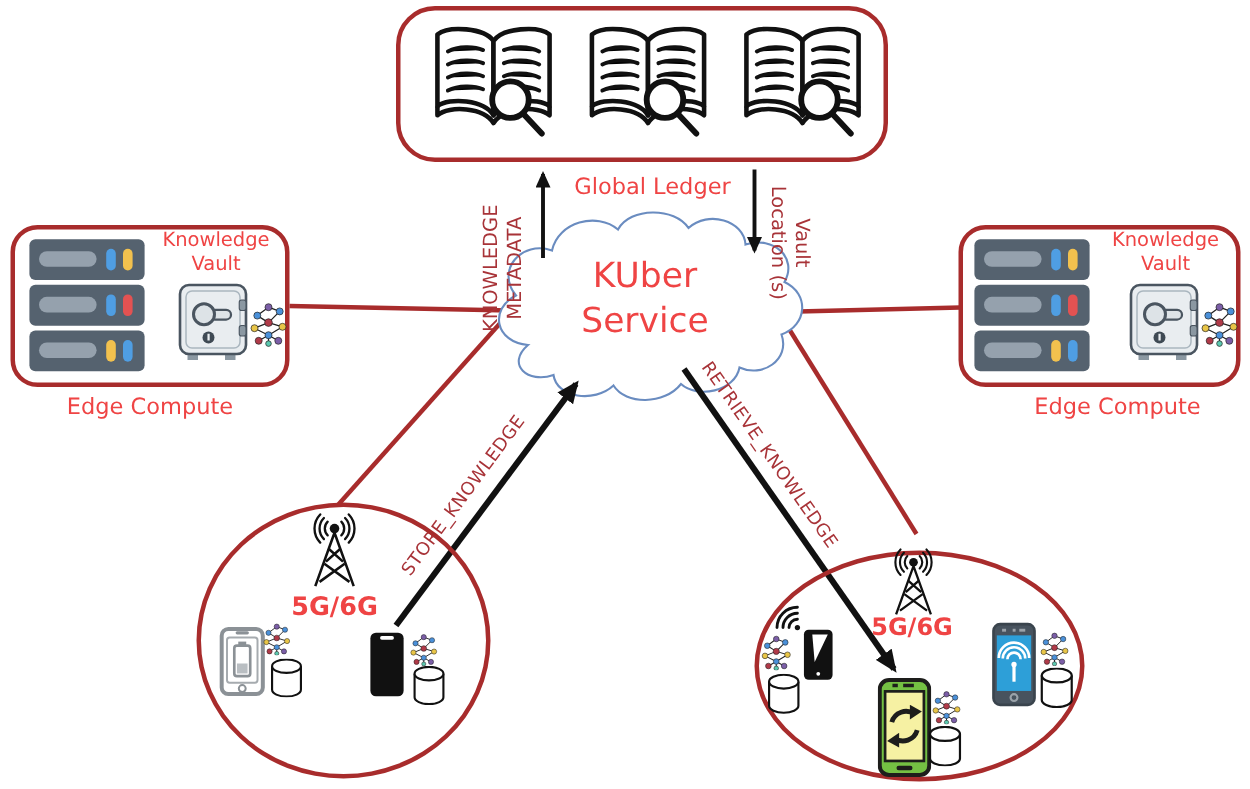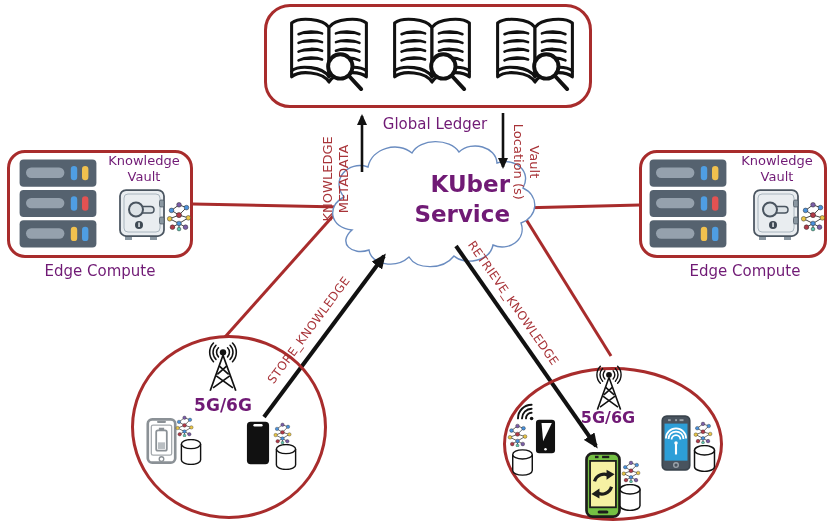--- a/index.html
+++ b/index.html
@@ -5,21 +5,21 @@
   html,body { margin:0; padding:0; background:#ffffff; }
   .stage {
     position:relative; width:833px; height:526px; background:#ffffff;
     font-family:"DejaVu Sans","Liberation Sans",sans-serif; overflow:hidden;
     color:#111;
   }
   svg.layer { position:absolute; left:0; top:0; }
   .box { position:absolute; border:3px solid #a82c2c; background:#ffffff; box-sizing:border-box; }
   .ellipse { position:absolute; border:3px solid #a82c2c; border-radius:50%; background:transparent; box-sizing:border-box; }
   .lbl { position:absolute; text-align:center; white-space:pre-line; line-height:1.22; }
-  .black-lbl { color:#701a75; }
+  .black-lbl { color:#ef4444; }
   .red-lbl { color:#a83338; }
   .rot { transform-origin:50% 50%; }
   .icon { position:absolute; }
 </style>
 </head>
 <body>
 
 <div class="stage">
 
   <svg width="0" height="0" style="position:absolute" aria-hidden="true">
@@ -205,21 +205,21 @@
       <use href="#sym-book"></use>
     </svg>
   <svg class="icon" style="left:388px; top:16px;" width="88" height="80">
       <use href="#sym-book"></use>
     </svg>
   <svg class="icon" style="left:491px; top:16px;" width="88" height="80">
       <use href="#sym-book"></use>
     </svg>
   <div class="lbl black-lbl" style="left:355px; top:115px; width:160px; font-size:15px;">Global Ledger</div>
 
-  <div class="lbl black-lbl" style="left:350px; top:170px; width:160px; font-size:23px; font-weight:bold; line-height:1.3;text-align:right;">KUber
+  <div class="lbl black-lbl" style="left:350px; top:170px; width:160px; font-size:23px; font-weight:normal; line-height:1.3;">KUber
 Service</div>
 
   <div class="lbl red-lbl rot" style="left:261px; top:163px; width:150px; font-size:13px; transform:rotate(-90deg);">KNOWLEDGE
 METADATA</div>
   <div class="lbl red-lbl rot" style="left:471px; top:146px; width:110px; font-size:13px; transform:rotate(90deg);">Vault
 Location (s)</div>
   <div class="lbl red-lbl rot" style="left:219px; top:323px; width:180px; font-size:12px; letter-spacing:0.3px; transform:rotate(-53.5deg);">STORE_KNOWLEDGE</div>
   <div class="lbl red-lbl rot" style="left:413px; top:296px; width:200px; font-size:12px; letter-spacing:0.3px; transform:rotate(55deg);">RETRIEVE_KNOWLEDGE</div>
 
   <div class="box" style="left:7px; top:150px; width:186px; height:108px; border-radius:18px;"></div>

